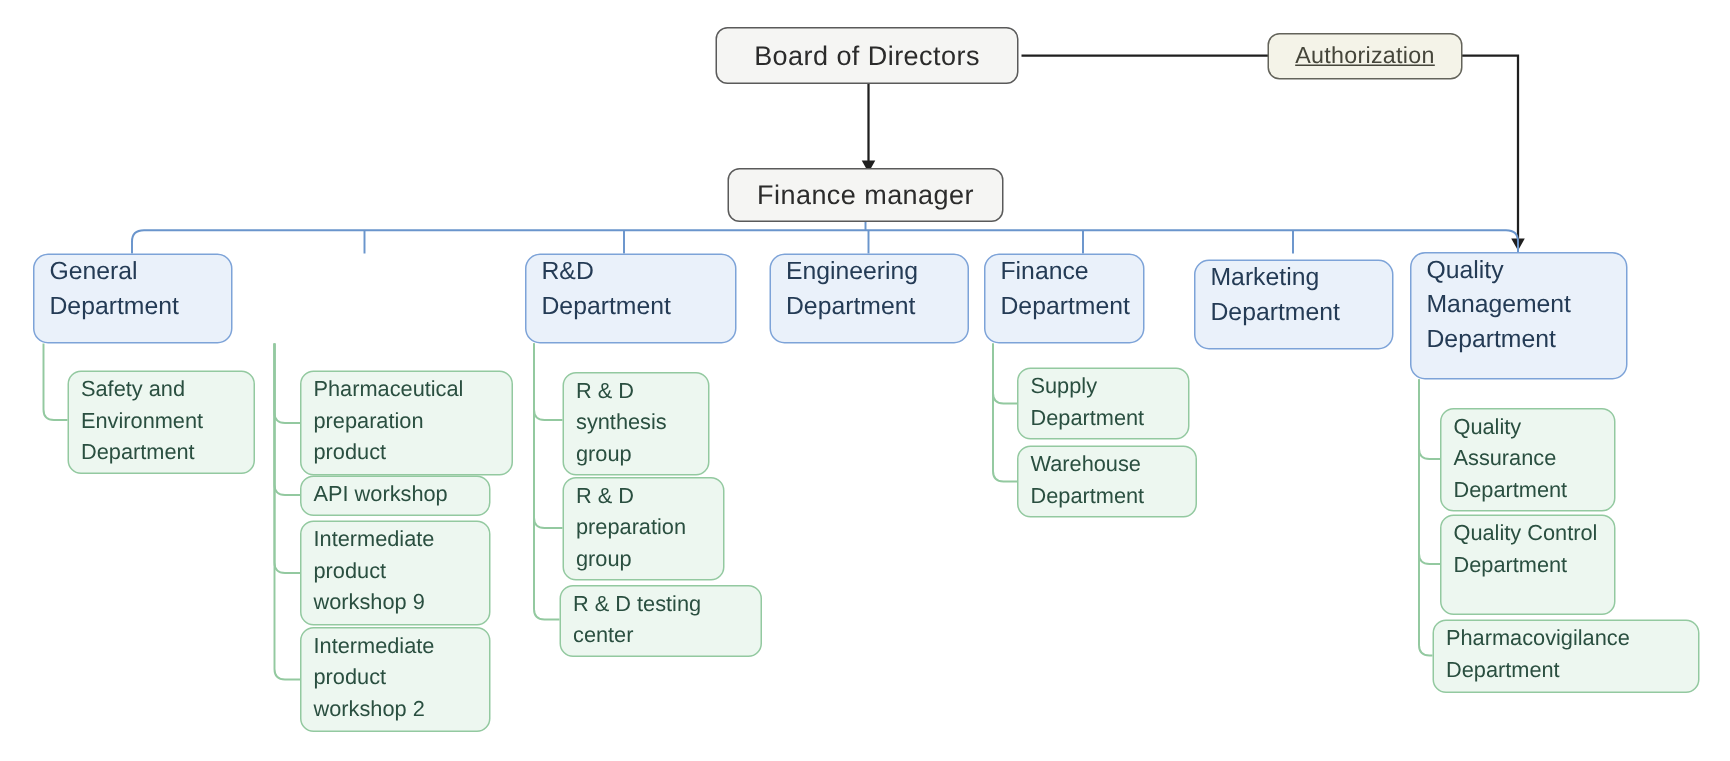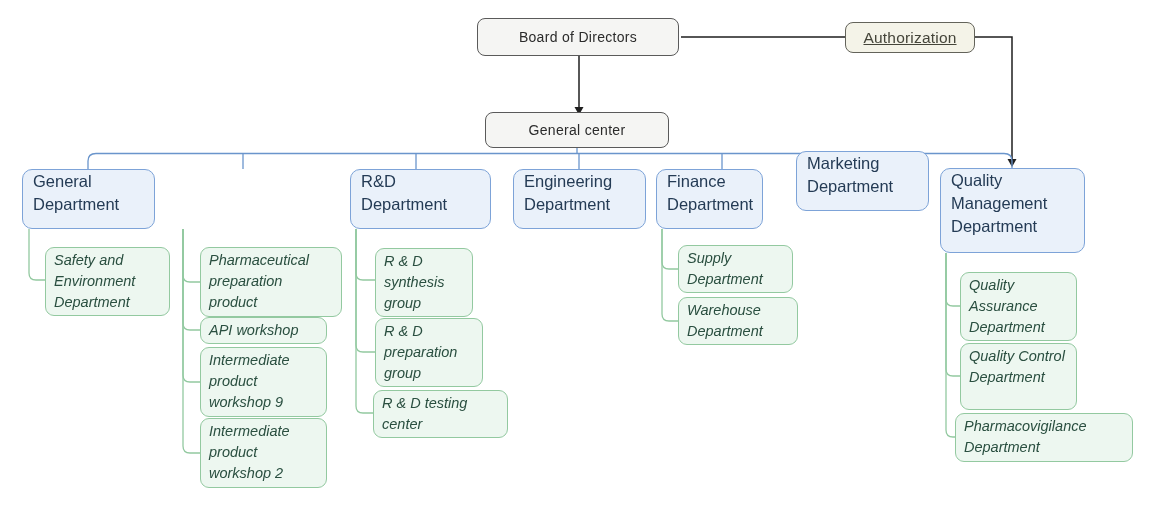--- a/index.html
+++ b/index.html
@@ -10,34 +10,34 @@
     --line-black:#1f1f1f; --line-blue:#6a95cc; --line-green:#93c9a0;
   }
   html,body{margin:0;padding:0;background:#ffffff;}
   body{font-family:"Liberation Sans", sans-serif;}
   .canvas{position:relative;width:1153px;height:507px;background:#ffffff;overflow:hidden;}
   .edges{position:absolute;left:0;top:0;width:1153px;height:507px;}
   .node{position:absolute;box-sizing:border-box;}
   .exec{
     background:var(--exec-fill);border:1.6px solid var(--exec-border);border-radius:8px;
     color:var(--exec-text);display:flex;align-items:center;justify-content:center;
-    font-size:14px;letter-spacing:.3px;
+    font-size:18px;letter-spacing:.3px;
   }
   .auth{
     background:var(--auth-fill);border:1.6px solid var(--auth-border);border-radius:8px;
     color:var(--auth-text);display:flex;align-items:center;justify-content:center;
     font-size:15.5px;letter-spacing:.2px;text-decoration:underline;
   }
   .dept{
     background:var(--dept-fill);border:1.4px solid var(--dept-border);border-radius:10px;
     color:var(--dept-text);font-size:16.5px;line-height:23px;padding:0 10px;
   }
   .sub{
     background:var(--sub-fill);border:1.3px solid var(--sub-border);border-radius:9px;
-    color:var(--sub-text);font-size:14.5px;line-height:21px;padding:2px 8px;font-style:italic;
+    color:var(--sub-text);font-size:14.5px;line-height:21px;padding:2px 8px;
   }
 </style>
 </head>
 <body>
 
 <div class="canvas">
 
   <svg class="edges" viewBox="0 0 1153 507" xmlns="http://www.w3.org/2000/svg">
 
     <path d="M579 56 V109" stroke="#1f1f1f" stroke-width="1.5" fill="none"></path>
@@ -67,27 +67,27 @@
     <path d="M662 229 V262 Q662 269 669 269 H678" stroke="#93c9a0" stroke-width="1.3" fill="none"></path>
     <path d="M662 229 V314 Q662 321 669 321 H678" stroke="#93c9a0" stroke-width="1.3" fill="none"></path>
 
     <path d="M946 253 V299 Q946 306 953 306 H960" stroke="#93c9a0" stroke-width="1.3" fill="none"></path>
     <path d="M946 253 V369 Q946 376 953 376 H960" stroke="#93c9a0" stroke-width="1.3" fill="none"></path>
     <path d="M946 253 V430 Q946 437 953 437 H955" stroke="#93c9a0" stroke-width="1.3" fill="none"></path>
   </svg>
 
   <div class="node exec" style="left:477px;top:18px;width:202px;height:38px">Board of Directors</div>
   <div class="node auth" style="left:845px;top:22px;width:130px;height:31px">Authorization</div>
-  <div class="node exec" style="left:485px;top:112px;width:184px;height:36px">General center</div>
+  <div class="node exec" style="left:485px;top:112px;width:184px;height:36px">Finance manager</div>
 
   <div class="node dept" style="left:22px;top:169px;width:133px;height:60px">General Department</div>
   <div class="node dept" style="left:350px;top:169px;width:141px;height:60px">R&amp;D Department</div>
   <div class="node dept" style="left:513px;top:169px;width:133px;height:60px">Engineering Department</div>
   <div class="node dept" style="left:656px;top:169px;width:107px;height:60px">Finance Department</div>
-  <div class="node dept" style="left:796px;top:151px;width:133px;height:60px">Marketing Department</div>
+  <div class="node dept" style="left:796px;top:173px;width:133px;height:60px">Marketing Department</div>
   <div class="node dept" style="left:940px;top:168px;width:145px;height:85px">Quality Management Department</div>
 
   <div class="node sub" style="left:45px;top:247px;width:125px;min-height:66px">Safety and Environment Department</div>
 
   <div class="node sub" style="left:200px;top:247px;width:142px;min-height:70px">Pharmaceutical preparation product</div>
   <div class="node sub" style="left:200px;top:317px;width:127px;min-height:25px">API workshop</div>
   <div class="node sub" style="left:200px;top:347px;width:127px;min-height:70px">Intermediate product workshop 9</div>
   <div class="node sub" style="left:200px;top:418px;width:127px;min-height:70px">Intermediate product workshop 2</div>
 
   <div class="node sub" style="left:375px;top:248px;width:98px;min-height:65px">R &amp; D synthesis group</div>

